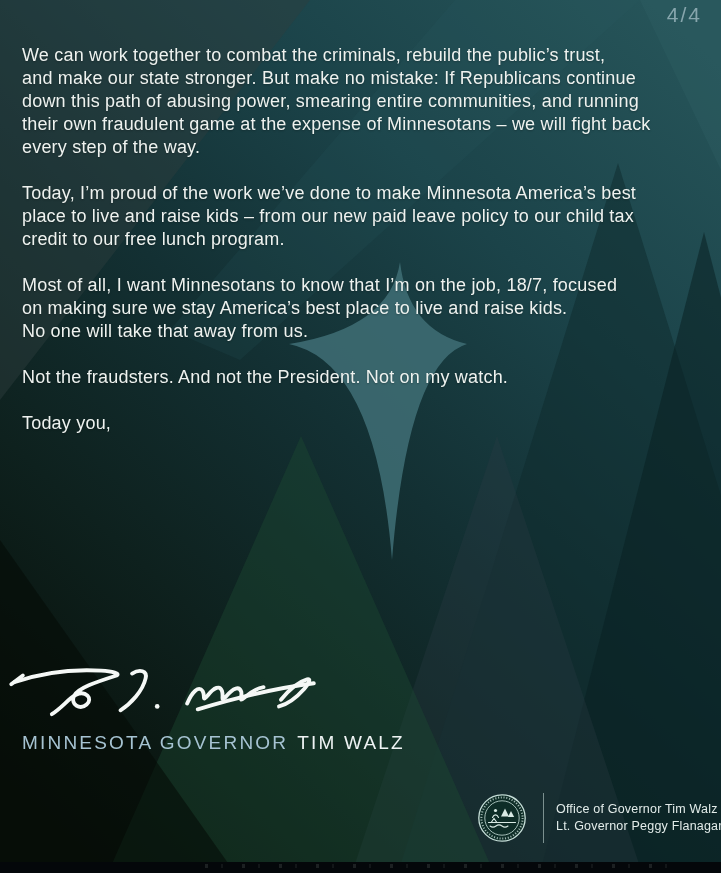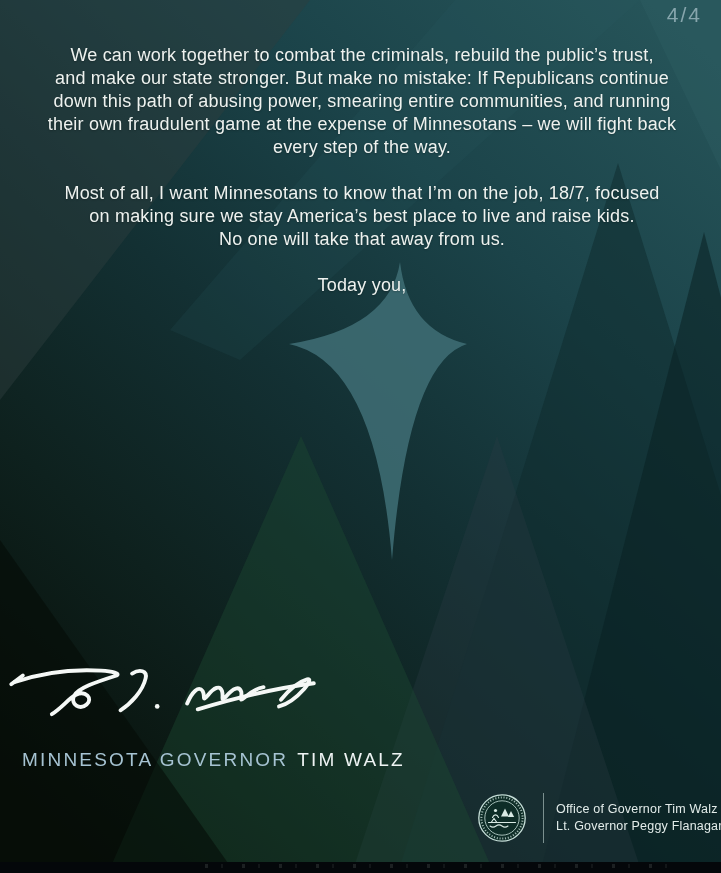--- a/index.html
+++ b/index.html
@@ -30,36 +30,35 @@
   }
   .para {
     margin: 0 0 23px 0;
     font-size: 18px;
     line-height: 23px;
     letter-spacing: 0.2px;
     font-weight: 400;
     color: var(--text-color, #eef2ef);
     white-space: pre;
     text-shadow: 0 1px 2px rgba(0,0,0,0.25);
-    text-align: center;
   }
 
   .signature {
     position: absolute;
     left: 8px;
     top: 661px;
     width: 310px;
     height: 58px;
   }
   .signature path { stroke: #f5f8f6; stroke-width: 4; fill: none; stroke-linecap: round; stroke-linejoin: round; }
 
   .name-line {
     position: absolute;
     left: 22px;
-    top: 749px;
+    top: 732px;
     font-size: 19px;
     font-weight: 500;
     letter-spacing: 2.2px;
     white-space: nowrap;
   }
   .name-prefix { color: var(--accent-blue, #a6c3d2); margin-right: 9px; }
   .name-main  { color: #eef3f3; }
 
   .footer {
     position: absolute;
@@ -126,23 +125,27 @@
   </svg>
 
   <div class="page-indicator">4/4</div>
 
   <main class="letter">
     <p class="para">We can work together to combat the criminals, rebuild the public’s trust,
 and make our state stronger. But make no mistake: If Republicans continue
 down this path of abusing power, smearing entire communities, and running
 their own fraudulent game at the expense of Minnesotans – we will fight back
 every step of the way.</p>
+    <p class="para">Today, I’m proud of the work we’ve done to make Minnesota America’s best
+place to live and raise kids – from our new paid leave policy to our child tax
+credit to our free lunch program.</p>
     <p class="para">Most of all, I want Minnesotans to know that I’m on the job, 18/7, focused
 on making sure we stay America’s best place to live and raise kids.
 No one will take that away from us.</p>
+    <p class="para">Not the fraudsters. And not the President. Not on my watch.</p>
     <p class="para">Today you,</p>
   </main>
 
   <svg class="signature" viewBox="0 0 320 60" aria-hidden="true">
     <path d="M3 24 L15 15"></path>
     <path d="M6 22 C32 13 62 8 96 10 C108 10.5 116 13 112 15
              C90 22 72 28 68 36 C64 45 74 51 81 45
              C88 39 80 30 70 35 C62 39 56 48 45 55"></path>
     <path d="M128 13 C136 8 144 10 142 18 C139 31 127 44 116 51"></path>
     <circle cx="154" cy="47" r="2.4" fill="#f5f8f6"></circle>

